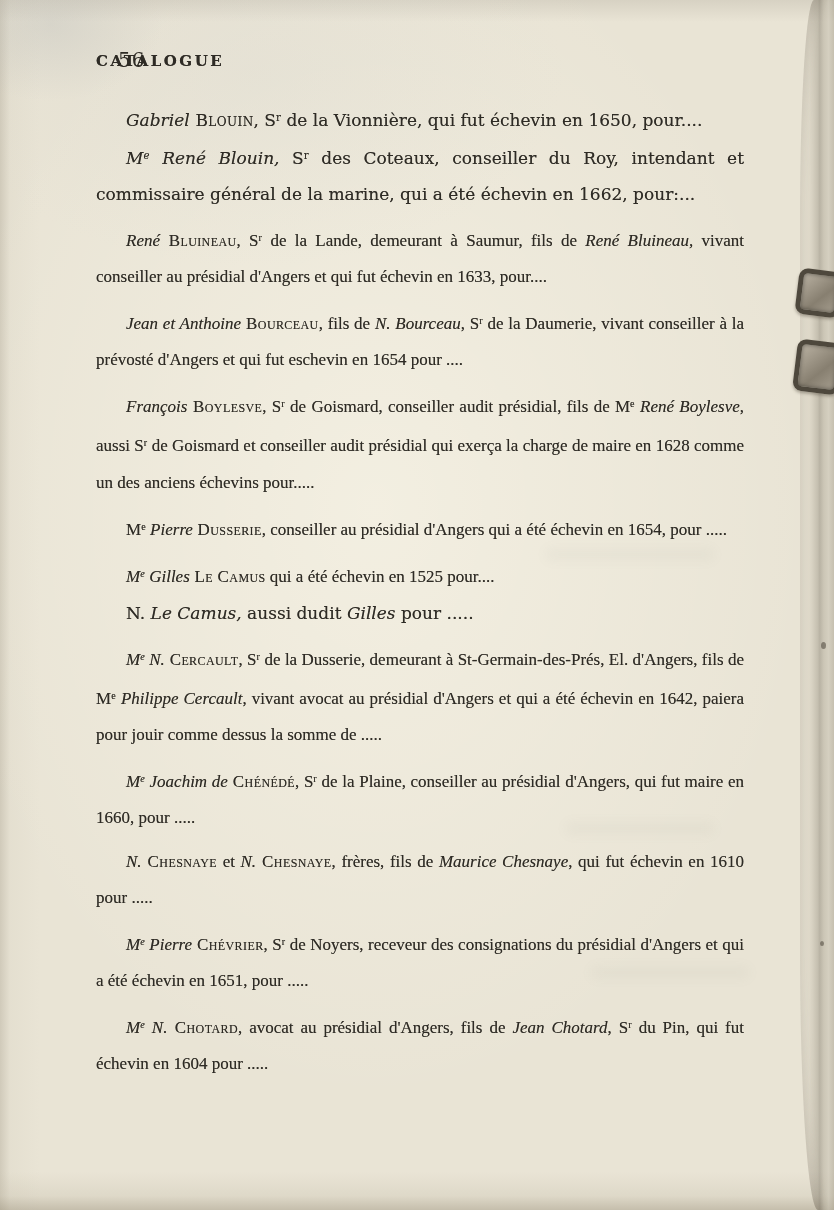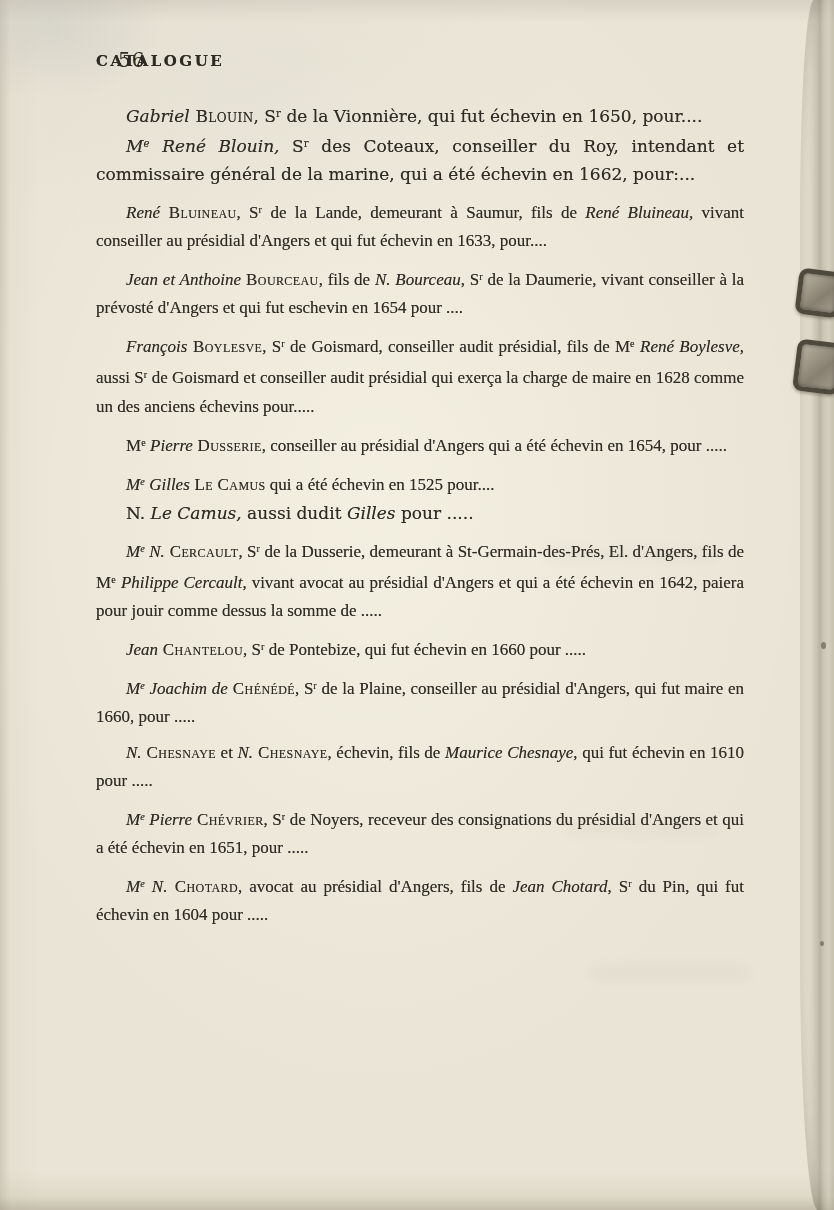--- a/index.html
+++ b/index.html
@@ -69,21 +69,21 @@
   .running-title {
     display: block; 
     font-size: 15px; font-weight: bold; letter-spacing: 2.5px;
     padding-top: 6px;
     text-shadow: 0 0 .4px rgba(46,43,37,.7);
   }
 
   .body-text {
     position: absolute; left: 96px; top: 100px; width: 648px;
     color: #2e2b25;
-    font-size: 17px; line-height: 28px;
+    font-size: 17px; line-height: 36px;
     text-align: justify;
     text-shadow: 0 0 .35px rgba(46,43,37,.55);
   }
   .para { margin: 0; text-indent: 30px; }
   .para.spaced { margin-top: 8px; font-family: Liberation Serif, serif; }
   .seg { }
   .seg.italic { font-style: italic; }
   .seg.smallcaps { font-variant: small-caps; letter-spacing: .4px; }
   .seg.sup { font-size: .6em; vertical-align: .5em; letter-spacing: .2px; }
 </style>
@@ -109,20 +109,19 @@
   <div class="body-text" id="body-paragraphs">
       <p class="para"><span class="seg italic">Gabriel</span><span class="seg smallcaps"> Blouin</span><span class="seg">, S</span><span class="seg sup">r</span><span class="seg"> de la Vionnière, qui fut échevin en 1650, pour....</span></p>
       <p class="para"><span class="seg italic">M</span><span class="seg sup italic">e</span><span class="seg italic"> René Blouin,</span><span class="seg"> S</span><span class="seg sup">r</span><span class="seg"> des Coteaux, conseiller du Roy, intendant et commissaire général de la marine, qui a été échevin en 1662, pour:...</span></p>
       <p class="para spaced"><span class="seg italic">René</span><span class="seg smallcaps"> Bluineau</span><span class="seg">, S</span><span class="seg sup">r</span><span class="seg"> de la Lande, demeurant à Saumur, fils de </span><span class="seg italic">René Bluineau,</span><span class="seg"> vivant conseiller au présidial d'Angers et qui fut échevin en 1633, pour....</span></p>
       <p class="para spaced"><span class="seg italic">Jean et Anthoine</span><span class="seg smallcaps"> Bourceau</span><span class="seg">, fils de </span><span class="seg italic">N. Bourceau</span><span class="seg">, S</span><span class="seg sup">r</span><span class="seg"> de la Daumerie, vivant conseiller à la prévosté d'Angers et qui fut eschevin en 1654 pour ....</span></p>
       <p class="para spaced"><span class="seg italic">François</span><span class="seg smallcaps"> Boylesve</span><span class="seg">, S</span><span class="seg sup">r</span><span class="seg"> de Goismard, conseiller audit présidial, fils de M</span><span class="seg sup">e</span><span class="seg"> </span><span class="seg italic">René Boylesve</span><span class="seg">, aussi S</span><span class="seg sup">r</span><span class="seg"> de Goismard et conseiller audit présidial qui exerça la charge de maire en 1628 comme un des anciens échevins pour.....</span></p>
       <p class="para spaced"><span class="seg">M</span><span class="seg sup">e</span><span class="seg"> </span><span class="seg italic">Pierre</span><span class="seg smallcaps"> Dusserie</span><span class="seg">, conseiller au présidial d'Angers qui a été échevin en 1654, pour .....</span></p>
       <p class="para spaced"><span class="seg italic">M</span><span class="seg sup italic">e</span><span class="seg"> </span><span class="seg italic">Gilles</span><span class="seg smallcaps"> Le Camus</span><span class="seg"> qui a été échevin en 1525 pour....</span></p>
       <p class="para"><span class="seg">N. </span><span class="seg italic">Le Camus,</span><span class="seg"> aussi dudit </span><span class="seg italic">Gilles</span><span class="seg"> pour .....</span></p>
       <p class="para spaced"><span class="seg italic">M</span><span class="seg sup italic">e</span><span class="seg italic"> N.</span><span class="seg smallcaps"> Cercault</span><span class="seg">, S</span><span class="seg sup">r</span><span class="seg"> de la Dusserie, demeurant à St-Germain-des-Prés, El. d'Angers, fils de M</span><span class="seg sup">e</span><span class="seg"> </span><span class="seg italic">Philippe Cercault</span><span class="seg">, vivant avocat au présidial d'Angers et qui a été échevin en 1642, paiera pour jouir comme dessus la somme de .....</span></p>
-      <p class="para spaced"><span class="seg italic">Jean</span><span class="seg smallcaps"> Chantelou</span><span class="seg">, S</span><span class="seg sup">r</span><span class="seg"> de Pontebize, qui fut échevin en 1660 pour .....</span></p>
       <p class="para spaced"><span class="seg italic">M</span><span class="seg sup italic">e</span><span class="seg italic"> Joachim de</span><span class="seg smallcaps"> Chénédé</span><span class="seg">, S</span><span class="seg sup">r</span><span class="seg"> de la Plaine, conseiller au présidial d'Angers, qui fut maire en 1660, pour .....</span></p>
-      <p class="para spaced"><span class="seg italic">N.</span><span class="seg smallcaps"> Chesnaye</span><span class="seg"> et </span><span class="seg italic">N.</span><span class="seg smallcaps"> Chesnaye</span><span class="seg">, échevin, fils de </span><span class="seg italic">Maurice Chesnaye</span><span class="seg">, qui fut échevin en 1610 pour .....</span></p>
+      <p class="para spaced"><span class="seg italic">N.</span><span class="seg smallcaps"> Chesnaye</span><span class="seg"> et </span><span class="seg italic">N.</span><span class="seg smallcaps"> Chesnaye</span><span class="seg">, frères, fils de </span><span class="seg italic">Maurice Chesnaye</span><span class="seg">, qui fut échevin en 1610 pour .....</span></p>
       <p class="para spaced"><span class="seg italic">M</span><span class="seg sup italic">e</span><span class="seg italic"> Pierre</span><span class="seg smallcaps"> Chévrier</span><span class="seg">, S</span><span class="seg sup">r</span><span class="seg"> de Noyers, receveur des consignations du présidial d'Angers et qui a été échevin en 1651, pour .....</span></p>
       <p class="para spaced"><span class="seg italic">M</span><span class="seg sup italic">e</span><span class="seg italic"> N.</span><span class="seg smallcaps"> Chotard</span><span class="seg">, avocat au présidial d'Angers, fils de </span><span class="seg italic">Jean Chotard</span><span class="seg">, S</span><span class="seg sup">r</span><span class="seg"> du Pin, qui fut échevin en 1604 pour .....</span></p>
     </div>
 
 </div>
 
 </body></html>

